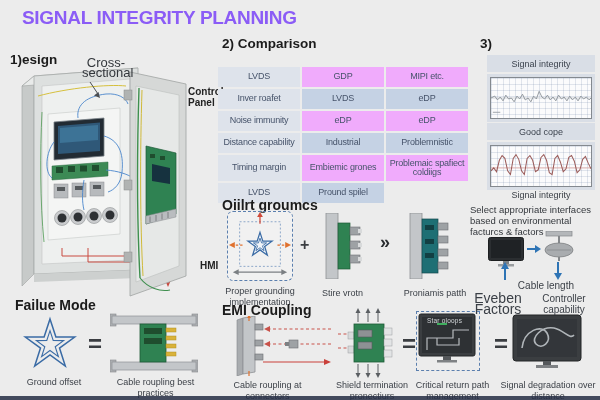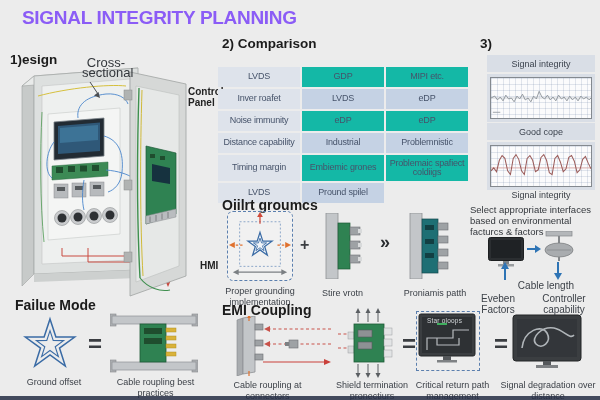--- a/index.html
+++ b/index.html
@@ -15,21 +15,21 @@
   .lblb{font-size:10px;line-height:11px;font-weight:bold;color:#222;}
   .eq{font-size:24px;font-weight:bold;color:#3a3d41;}
   .plus{font-size:16px;font-weight:bold;color:#3a3d41;}
   .chev{font-size:18px;font-weight:bold;color:#2b2e31;letter-spacing:-2px;}
   
   .ctable{display:grid;grid-template-columns:82px 82px 82px;
           grid-template-rows:20px 20px 20px 20px 26px 20px;gap:2px;}
   .cell{display:flex;align-items:center;justify-content:center;text-align:center;
         font-size:9px;line-height:9.5px;color:#46536a;padding:0 2px;letter-spacing:-0.2px;}
   .ca{background:#dee3eb;}
-  .cb{background:#14b8a6;}
+  .cb{background:#f0abfc;}
   .cc{background:#c5d2e4;}
   
   .sbar{width:108px;height:17px;background:#d9dee6;display:flex;align-items:center;
         justify-content:center;font-size:9px;color:#3c434e;}
   .scopemat{width:102px;background:#d9dee6;padding:3px;}
   .scope{width:100px;height:40px;border:1px solid #84898f;background-color:#fbfbfc;
          background-image:linear-gradient(rgba(125,145,175,.22) 1px,transparent 1px),
          linear-gradient(90deg,rgba(125,145,175,.22) 1px,transparent 1px);
          background-size:6px 6px;}
   .dashbox{width:64px;height:68px;border:1.5px dashed #5b7fae;border-radius:6px;background:rgba(255,255,255,.25);}
@@ -239,21 +239,21 @@
   </svg>
   <svg class="abs" style="left:500px;top:262px;" width="10" height="18" viewBox="0 0 10 18">
     <line x1="5" y1="18" x2="5" y2="6" stroke="#2e74b5" stroke-width="2"></line>
     <polygon points="1,7 9,7 5,0" fill="#2e74b5"></polygon>
   </svg>
   <svg class="abs" style="left:553px;top:262px;" width="10" height="18" viewBox="0 0 10 18">
     <line x1="5" y1="0" x2="5" y2="12" stroke="#2e74b5" stroke-width="2"></line>
     <polygon points="1,11 9,11 5,18" fill="#2e74b5"></polygon>
   </svg>
   <div class="abs cap" style="left:488px;top:281px;width:86px;font-size:10px;text-align:right;">Cable length</div>
-  <div class="abs cap" style="left:466px;top:293px;width:64px;font-size:10px;line-height:11px;">Eveben Factors</div>
+  <div class="abs cap" style="left:466px;top:293px;width:64px;font-size:14px;line-height:11px;">Eveben Factors</div>
   <div class="abs cap" style="left:533px;top:293px;width:62px;font-size:10px;line-height:11px;">Controller capability</div>
 
   <div class="abs" style="left:15px;top:297px;font-size:14px;font-weight:bold;color:#1b1b1b;">Failue Mode</div>
   <svg class="abs" style="left:20px;top:313px;" width="60" height="60" viewBox="0 0 60 60">
     <polygon points="30,6 35.9,23.9 54.7,24 39.5,35.1 45.3,53 30,42 14.7,53 20.5,35.1 5.3,24 24.1,23.9" fill="none" stroke="#3a6ba5" stroke-width="1.5"></polygon>
     <polygon points="30,17.7 33.2,27.5 43.6,27.6 35.2,33.7 38.4,43.6 30,37.5 21.6,43.6 24.8,33.7 16.4,27.6 26.8,27.5" fill="none" stroke="#3a6ba5" stroke-width="1.1"></polygon>
   </svg>
   <div class="abs cap" style="left:8px;top:377px;width:92px;">Ground offset</div>
   <div class="abs eq" style="left:88px;top:330px;">=</div>
   <svg class="abs" style="left:110px;top:312px;" width="88" height="62" viewBox="0 0 88 62">

